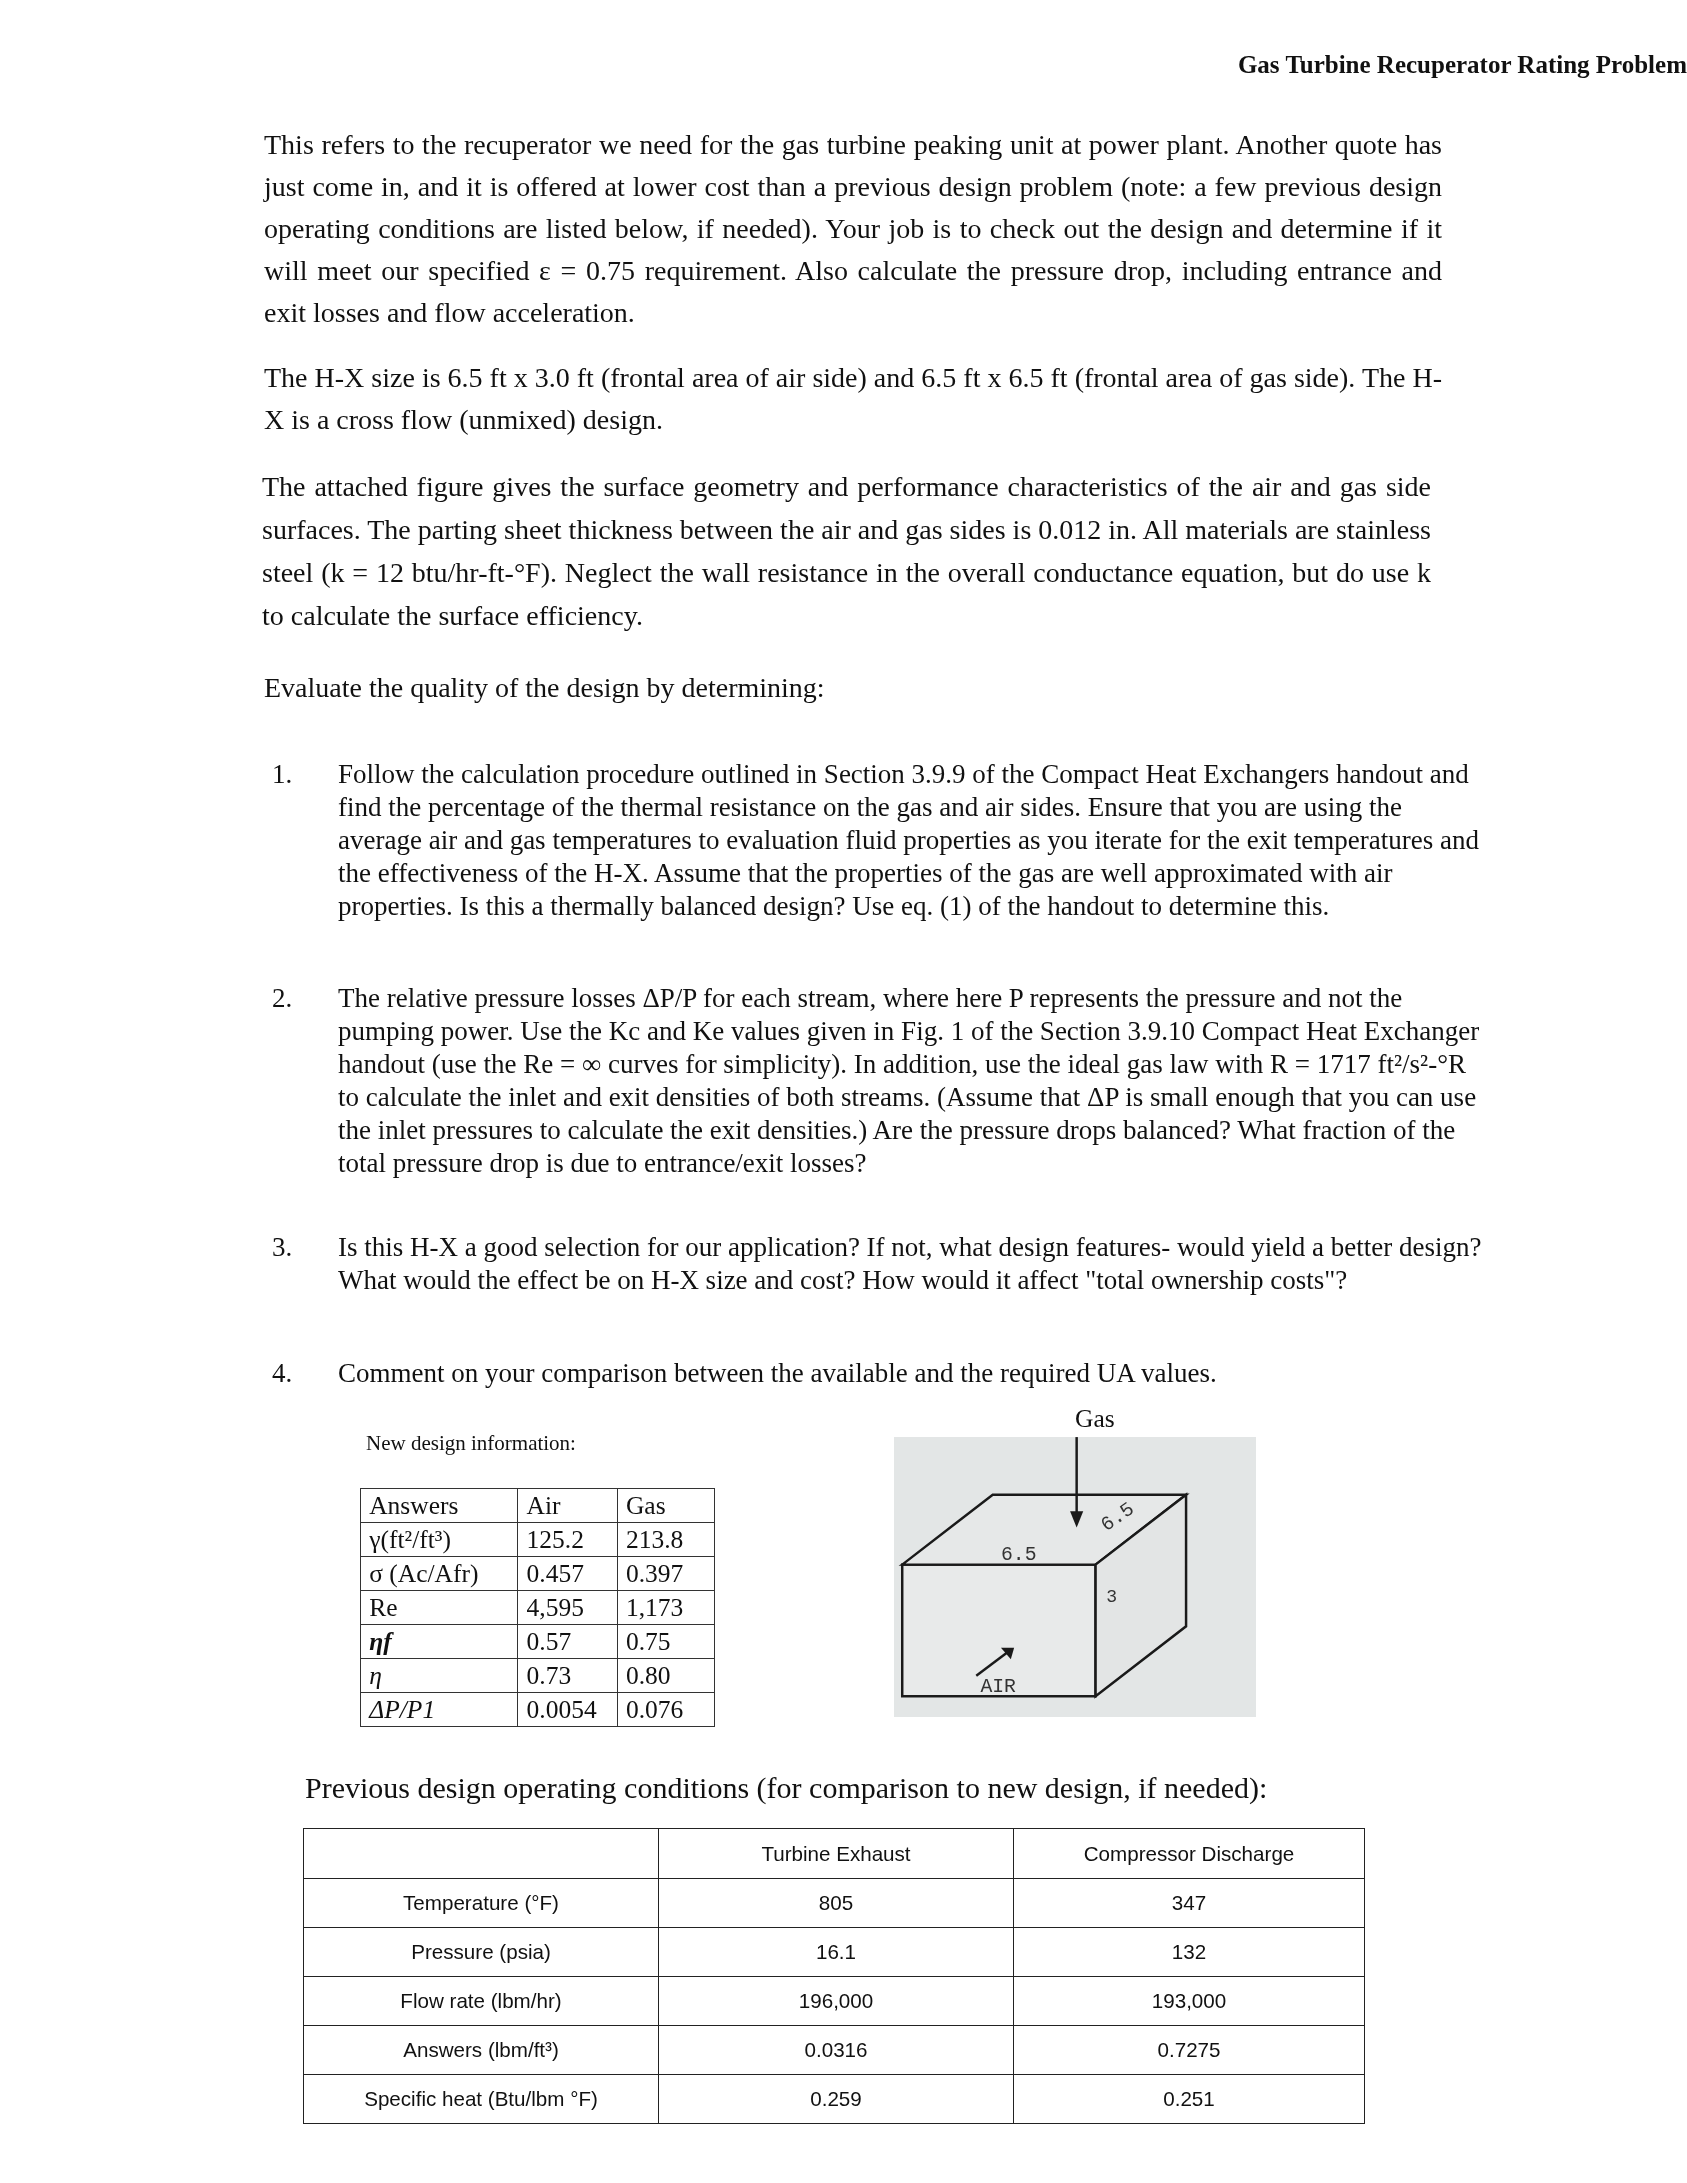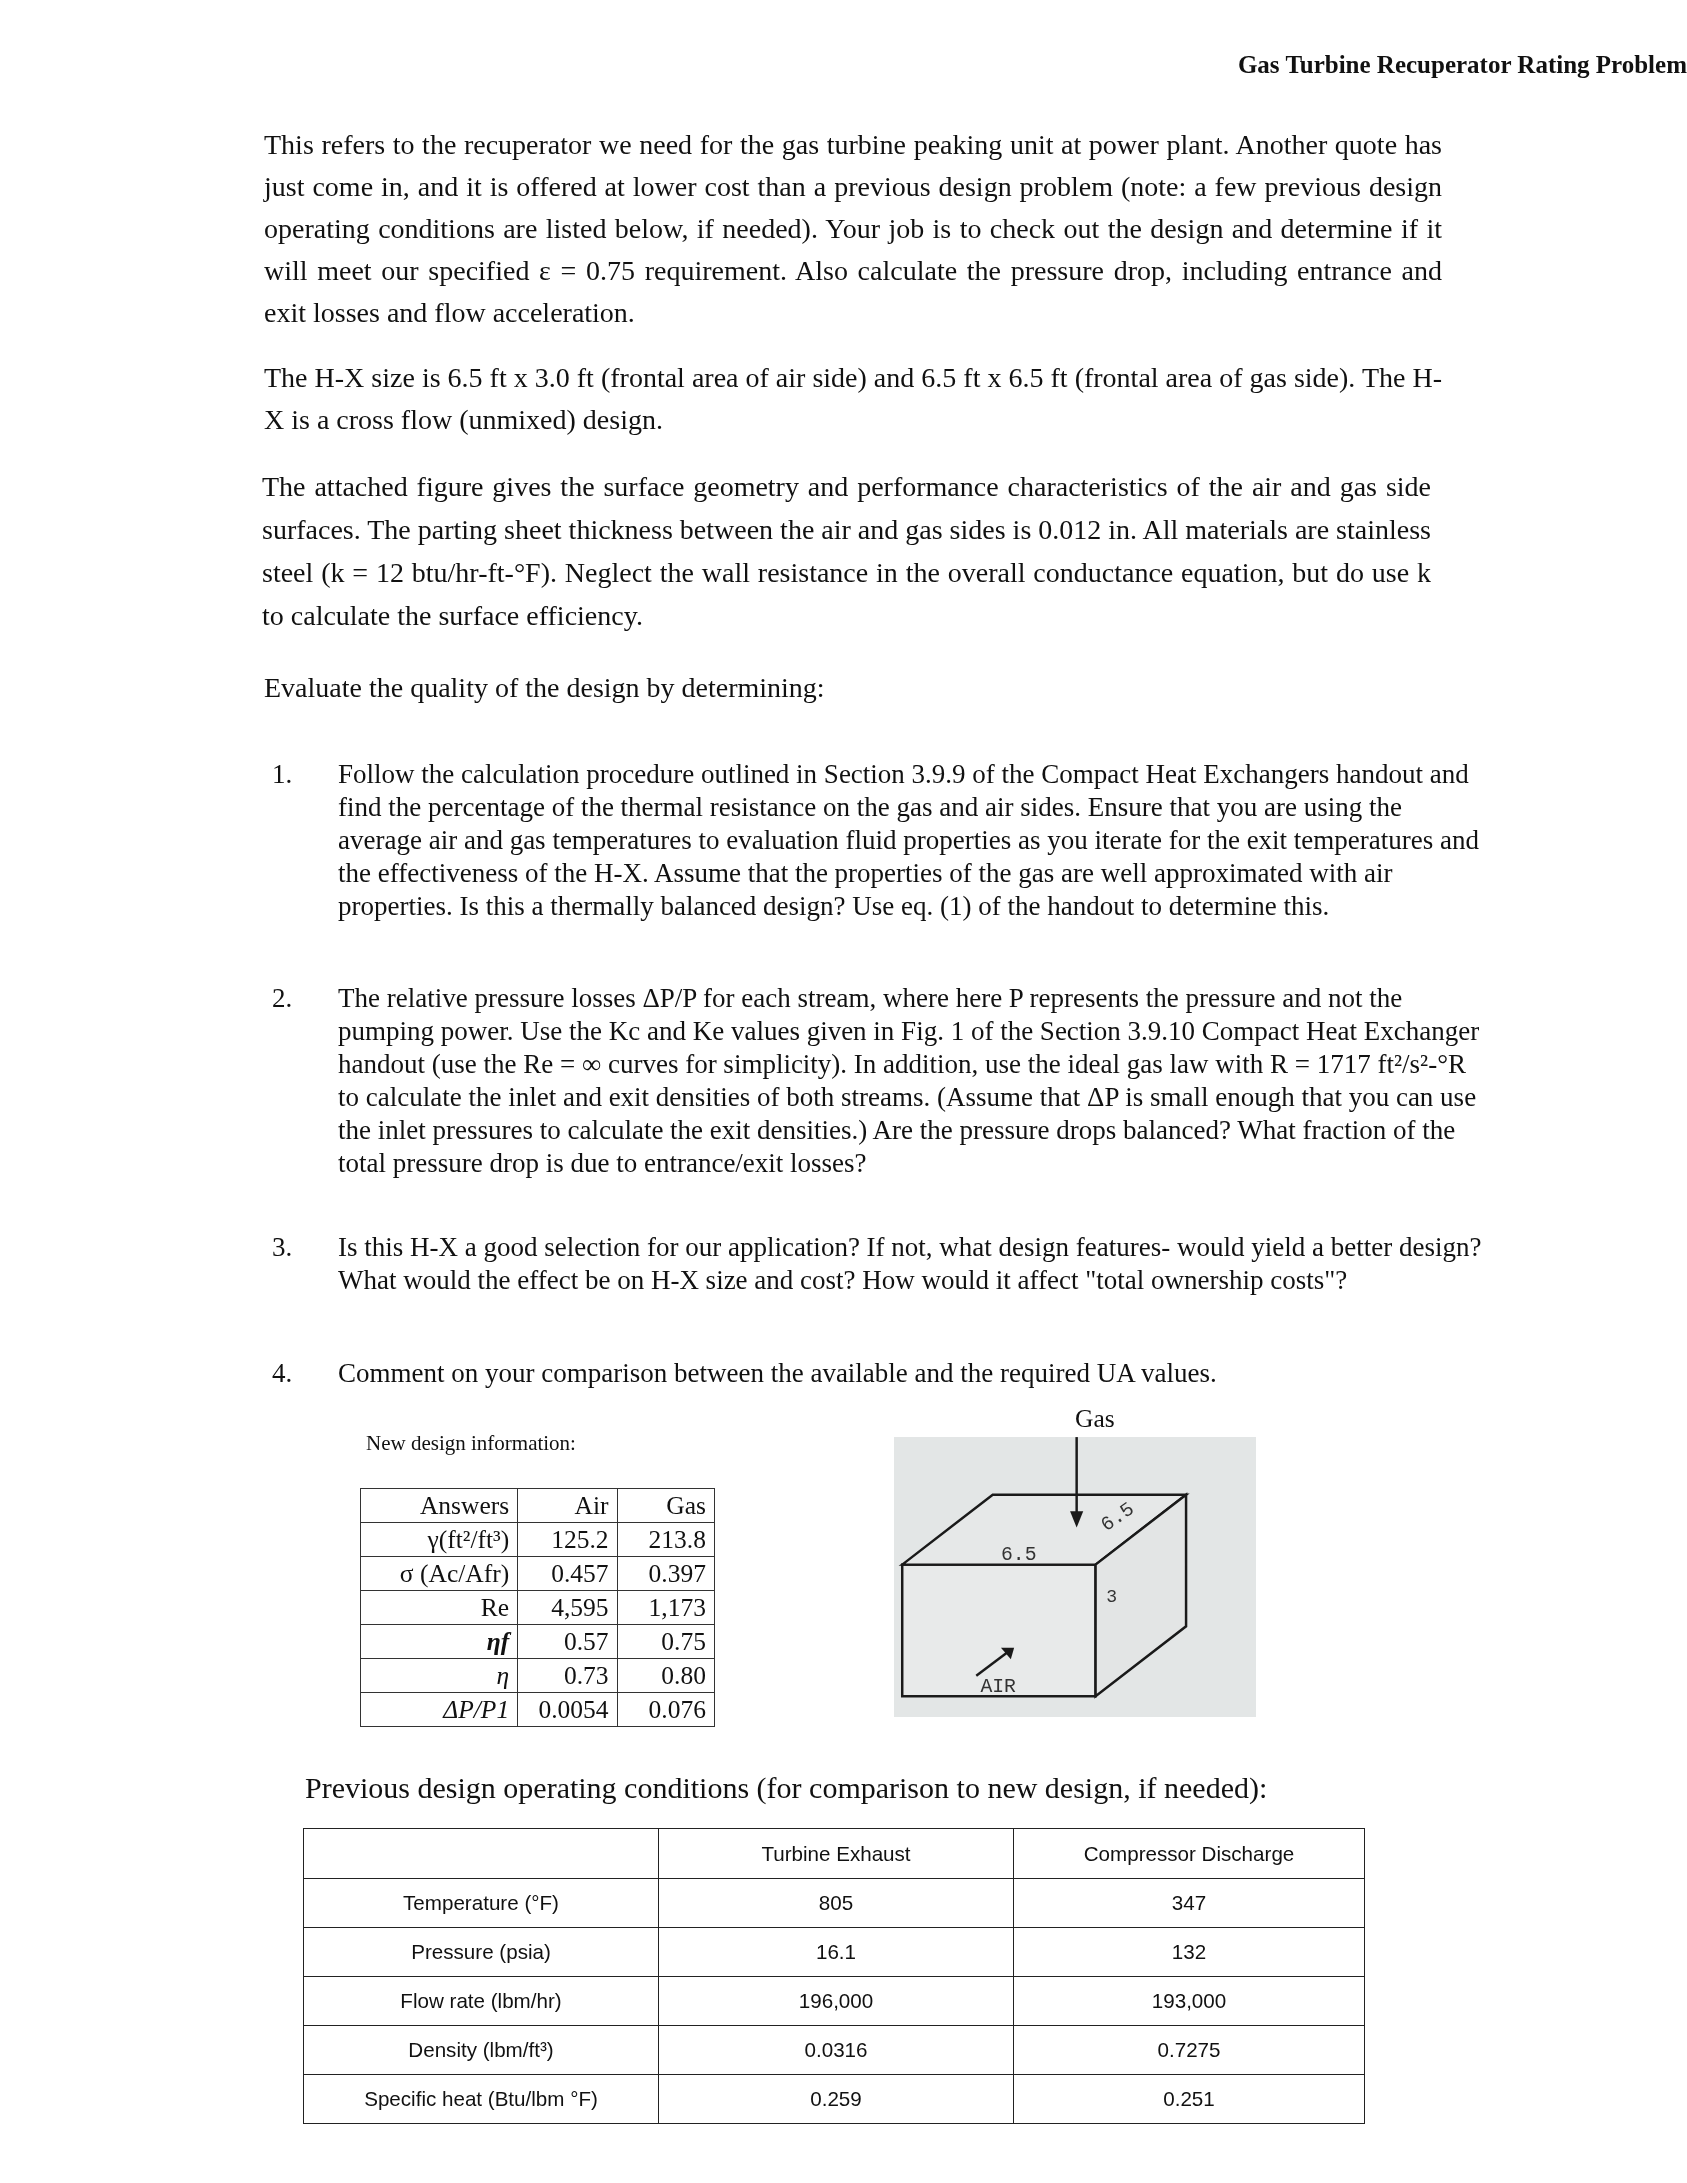--- a/index.html
+++ b/index.html
@@ -16,21 +16,21 @@
   }
   .para-j { text-align: justify; }
   .list { position: absolute; left: 272px; width: 1153px; margin: 0; padding: 0; list-style: none; }
   .list li { position: relative; padding-left: 66px; font-size: 27px; line-height: 33px; }
   .list li .num { position: absolute; left: 0; top: 0; }
 
   .ndi-label { position: absolute; left: 366px; top: 1431px; font-size: 21px; }
   table.ans {
     position: absolute; left: 360px; top: 1488px; border-collapse: collapse; font-size: 25.5px;
   }
-  table.ans td { border: 1.2px solid #333; text-align: right; padding: 0 8.2px; height: 33px; }
+  table.ans td { border: 1.2px solid #333; text-align: left; padding: 0 8.2px; height: 33px; }
   table.ans td.c0 { width: 140px; }
   table.ans td.c1 { width: 82px; }
   table.ans td.c2 { width: 80px; }
 
   .figure { position: absolute; left: 894px; top: 1404px; width: 362px; height: 313px; }
   .figure .photo { position: absolute; left: 0; top: 33px; width: 362px; height: 280px; background: #e3e6e6; }
   .fig-gas { position: absolute; left: 181px; top: 0; font-size: 25.5px; }
 
   .prev-label { position: absolute; left: 305px; top: 1771px; font-size: 30px; }
   table.prev {
@@ -151,21 +151,21 @@
     <td class="c0">Pressure (psia)</td>
     <td class="c1">16.1</td>
     <td class="c2">132</td>
   </tr>
   <tr>
     <td class="c0">Flow rate (lbm/hr)</td>
     <td class="c1">196,000</td>
     <td class="c2">193,000</td>
   </tr>
   <tr>
-    <td class="c0">Density (lbm/ft³)</td>
+    <td class="c0">Answers (lbm/ft³)</td>
     <td class="c1">0.0316</td>
     <td class="c2">0.7275</td>
   </tr>
   <tr>
     <td class="c0">Specific heat (Btu/lbm °F)</td>
     <td class="c1">0.259</td>
     <td class="c2">0.251</td>
   </tr>
 </tbody>
   </table>

